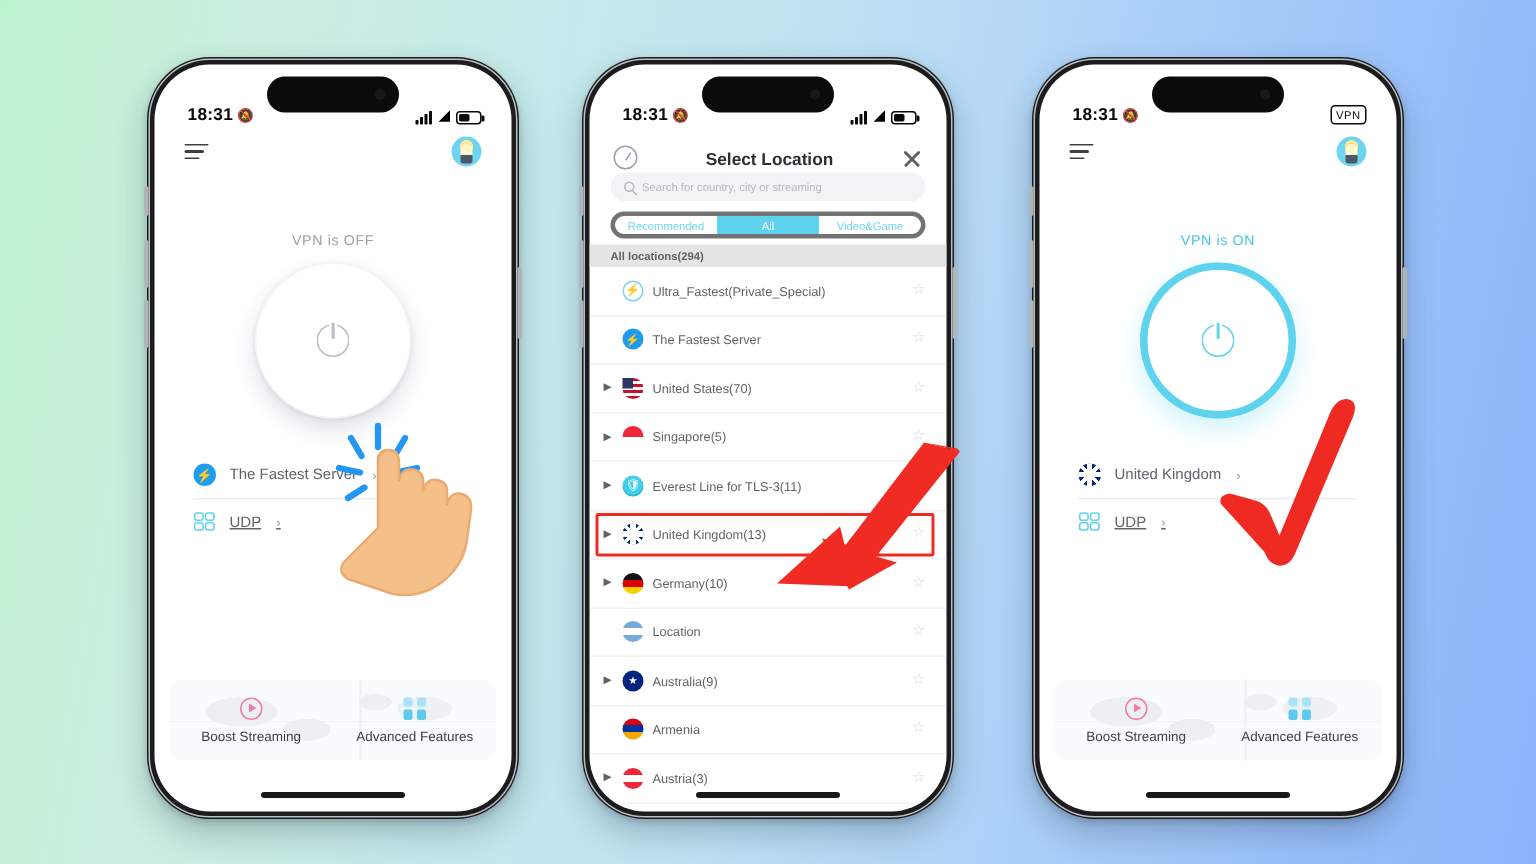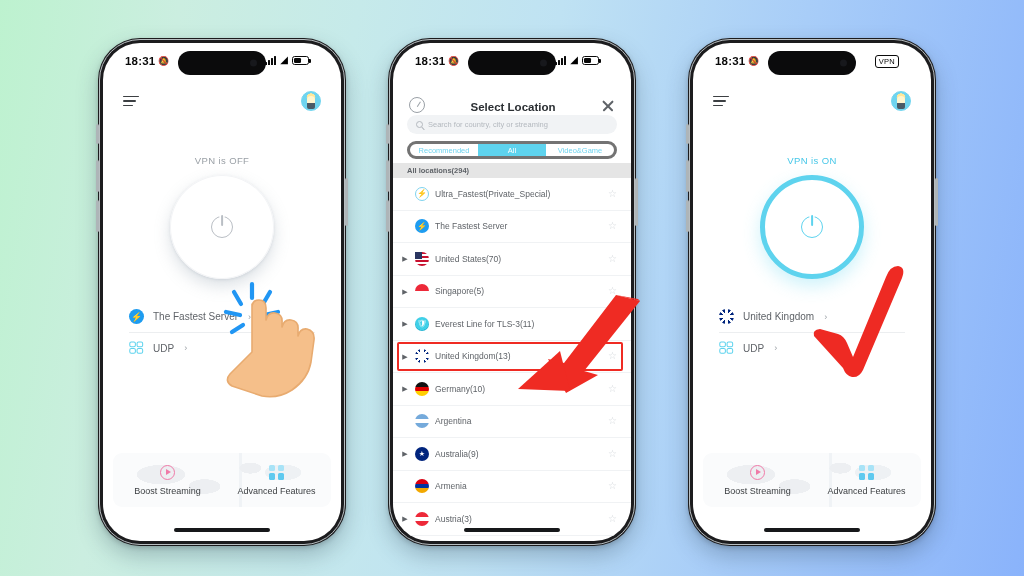--- a/index.html
+++ b/index.html
@@ -59,23 +59,23 @@
   }
   .notch .cam {
     position: absolute; right: 9px; top: 50%;
     transform: translateY(-50%);
     width: 7px; height: 7px; border-radius: 50%;
     background: #17181c;
   }
 
   
   .statusbar {
-    position: absolute; top: 0; left: 0; right: 12px;
+    position: absolute; top: 0; left: 0; right: 0;
     height: 40px;
-    display: flex; align-items: flex-start; justify-content: space-between;
+    display: flex; align-items: flex-end; justify-content: space-between;
     padding: 12px 20px 0 22px;
     z-index: 4;
   }
   .sb-time {
     font-size: 11.5px; font-weight: bold; color: #0a0a0a;
     letter-spacing: .2px; display: flex; align-items: center; gap: 3px;
   }
   .sb-right { display: flex; align-items: center; gap: 4px; }
   .bars { display: flex; align-items: flex-end; gap: 1px; height: 9px; }
   .bars i { display: block; width: 2px; background: #0a0a0a; border-radius: .5px; }
@@ -161,21 +161,21 @@
   }
   .g-off { color: #b9bec4; }
   .g-on  { color: #5ed3ee; }
 
   
   .rows { position: absolute; top: 258px; left: 26px; right: 26px; }
   .row {
     display: flex; align-items: center; gap: 9px;
     height: 31px; font-size: 10px; color: #5f6368;
   }
-  .row.divider { border-top: 1px solid #eceef0; }
+  .row.divider { border-top: 1px solid #eceef0; text-decoration: underline; }
   .row .chev { font-size: 9px; color: #9aa0a6; margin-left: 1px; }
   .bolt-icon {
     width: 15px; height: 15px; border-radius: 50%;
     background: #1e9cf0; position: relative; flex: none;
   }
   .bolt-icon::after {
     content: "⚡"; position: absolute; inset: 0;
     font-size: 9px; color: #fff; display: flex;
     align-items: center; justify-content: center;
   }
@@ -558,21 +558,21 @@
         </div>
         <div class="loc-row">
           <span class="caret">▶</span>
           <span class="loc-flag f-de"></span>
           <span class="loc-name">Germany(10)</span>
           <span class="star">☆</span>
         </div>
         <div class="loc-row">
           <span class="caret"></span>
           <span class="loc-flag f-ar"></span>
-          <span class="loc-name">Argentina</span>
+          <span class="loc-name">Location</span>
           <span class="star">☆</span>
         </div>
         <div class="loc-row">
           <span class="caret">▶</span>
           <span class="loc-flag f-au"></span>
           <span class="loc-name">Australia(9)</span>
           <span class="star">☆</span>
         </div>
         <div class="loc-row">
           <span class="caret"></span>

